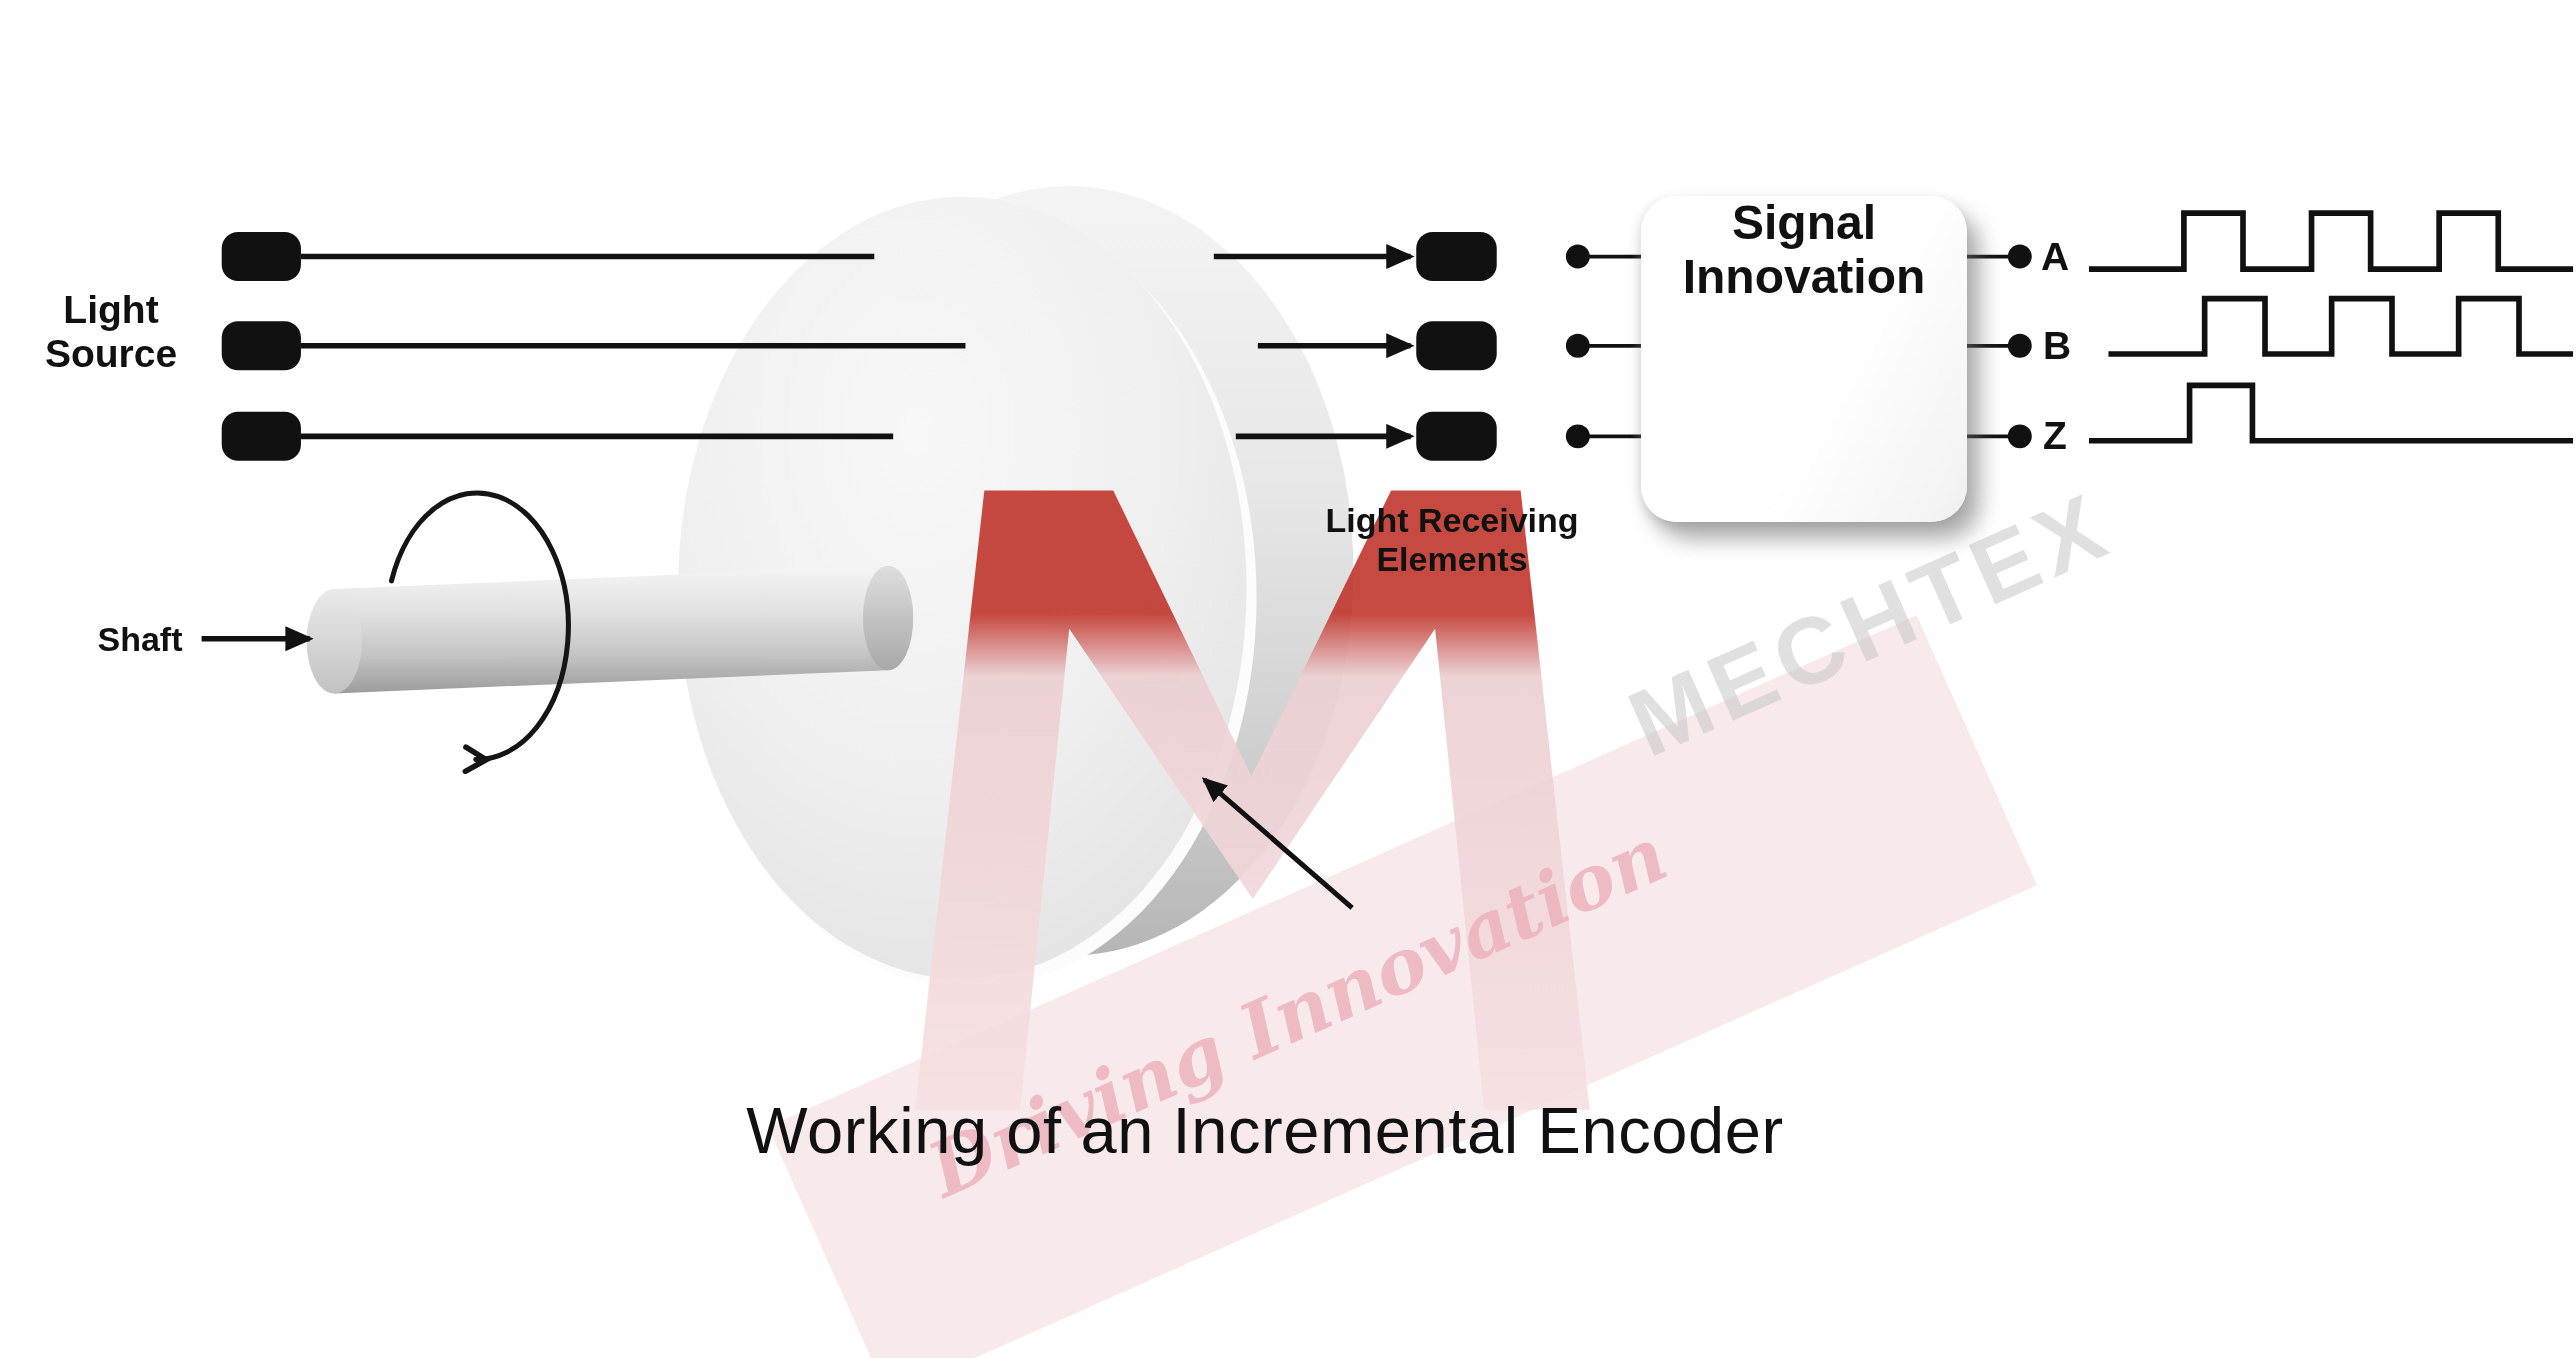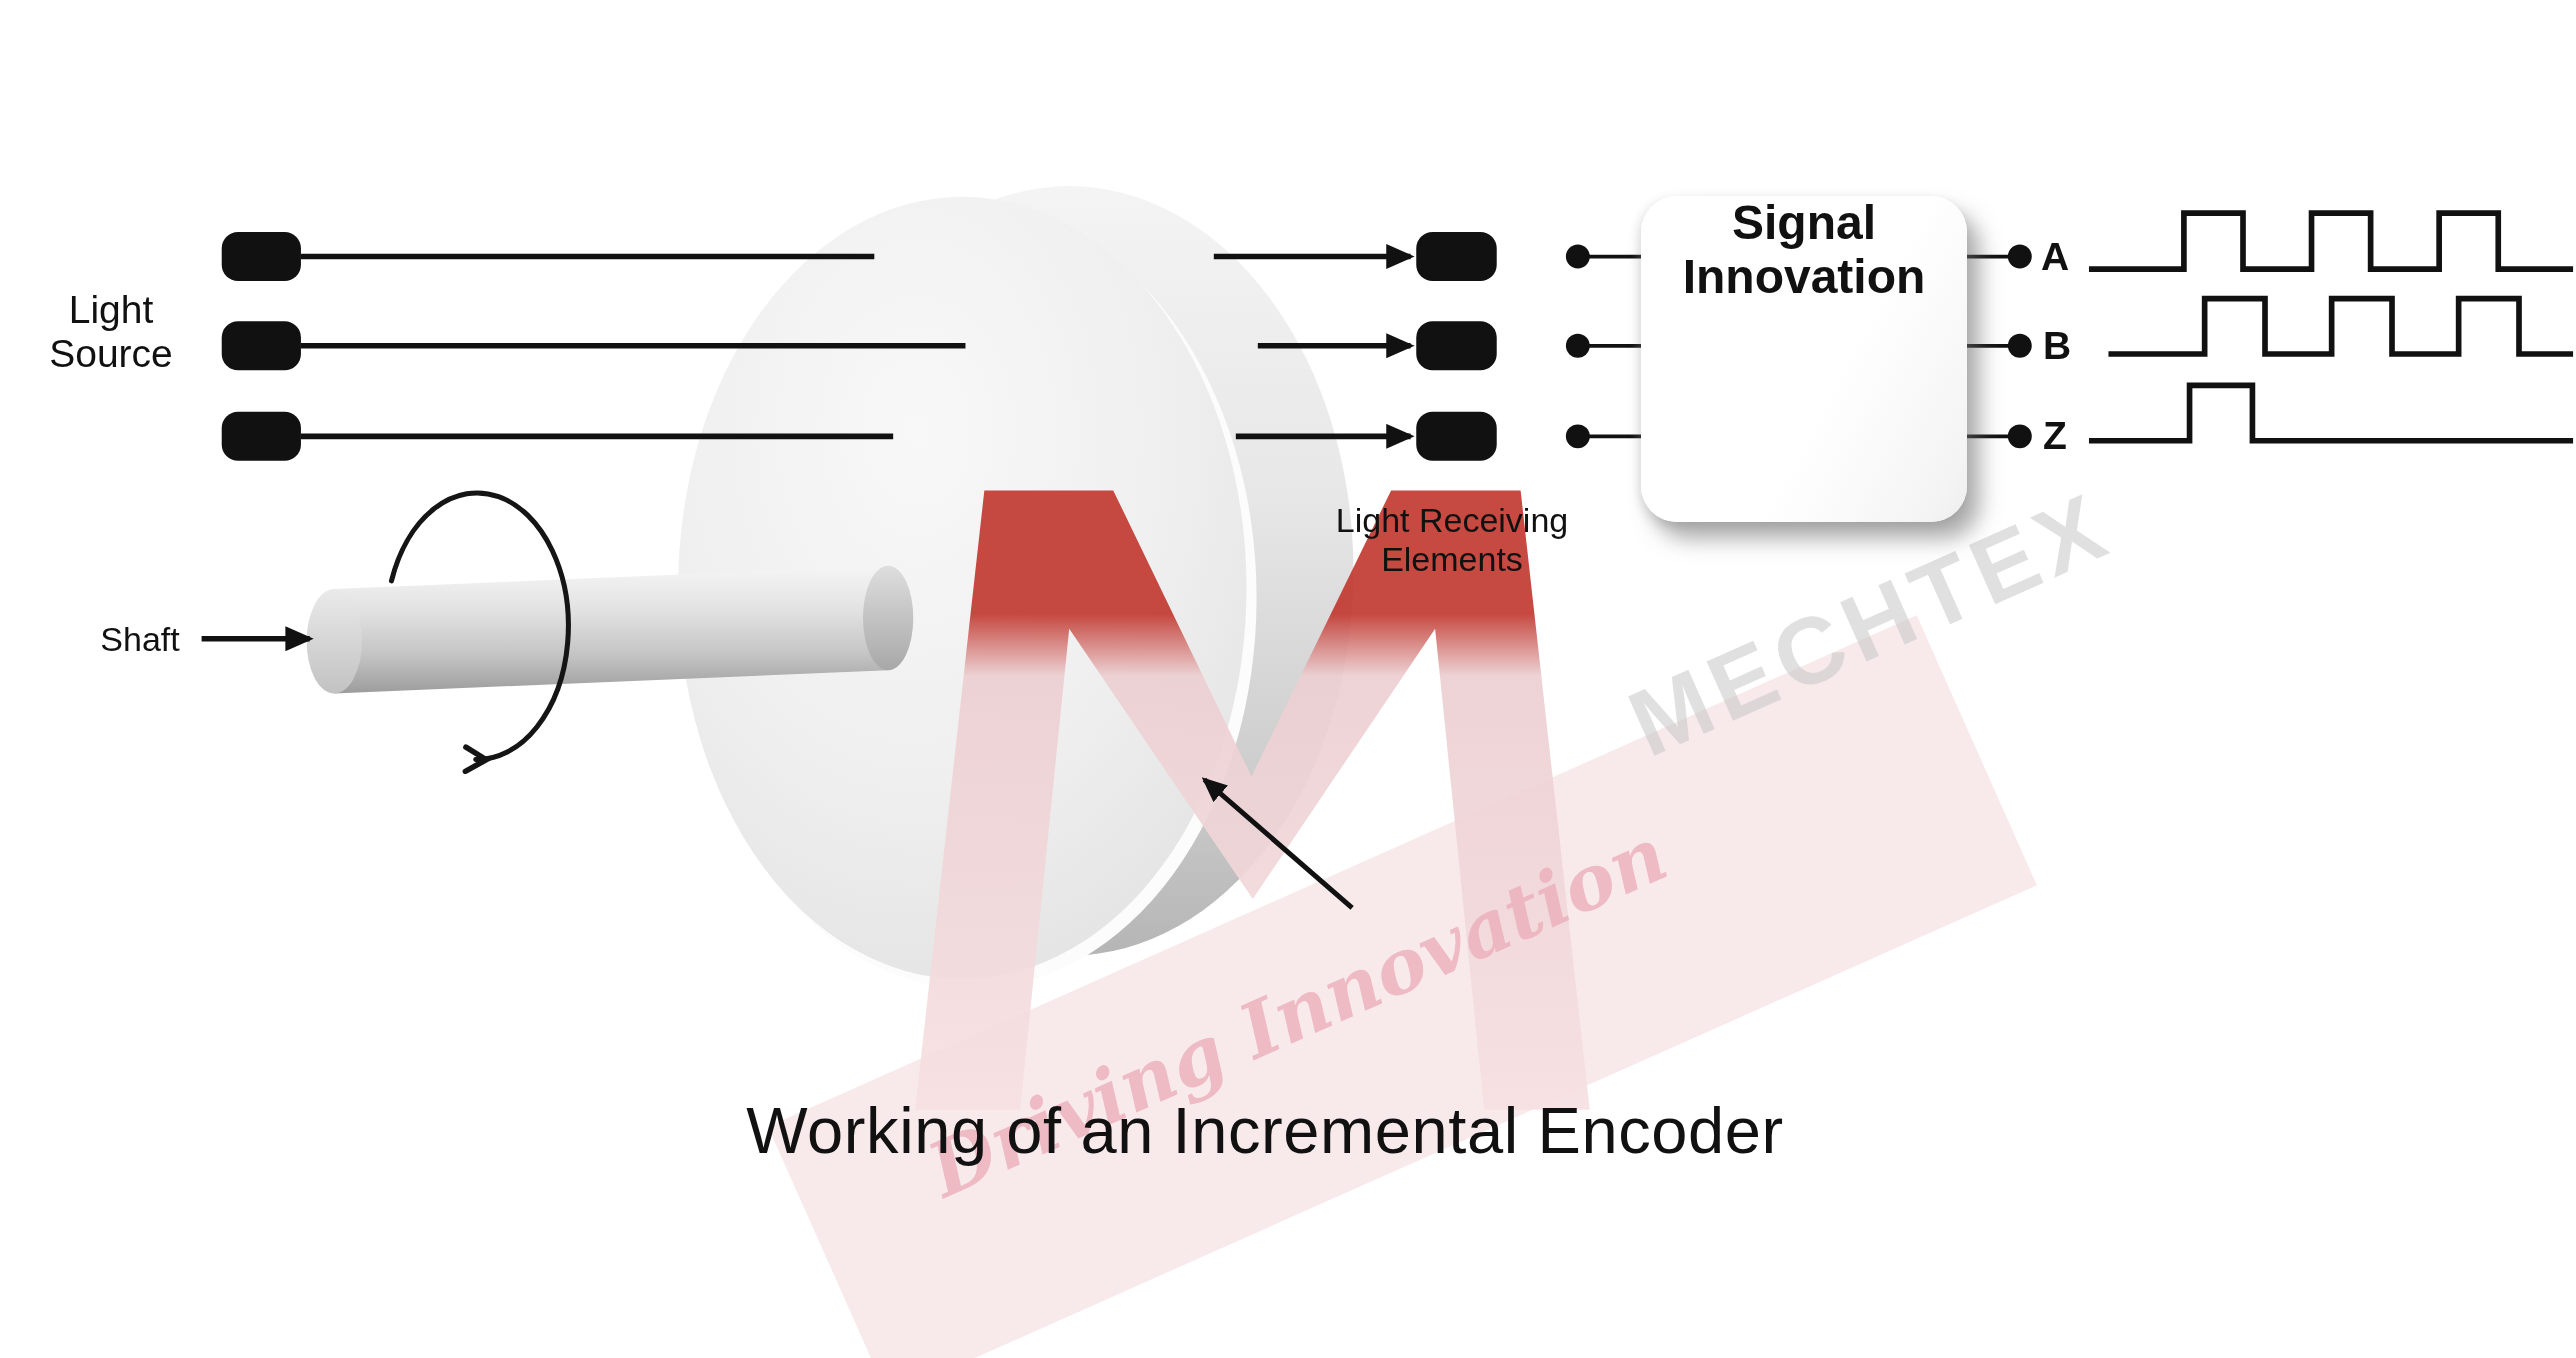--- a/index.html
+++ b/index.html
@@ -3,21 +3,21 @@
 <meta charset="utf-8">
 <style>
   html,body{margin:0;padding:0;background:#ffffff;}
   #stage{
     position:relative;width:2576px;height:1358px;background:#ffffff;
     overflow:hidden;font-family:"Liberation Sans",sans-serif;color:#111;
   }
   #diagram-svg{position:absolute;left:0;top:0;z-index:1;}
   .lbl{
     position:absolute;transform:translate(-50%,-50%);text-align:center;
-    font-weight:400;color:#111;z-index:3;white-space:nowrap;
+    font-weight:700;color:#111;z-index:3;white-space:nowrap;
   }
   .lbl span{display:block;}
   .lbl-light-source{left:111px;top:332px;font-size:39px;line-height:44px;}
   .lbl-shaft{left:140px;top:639px;font-size:34px;}
   .lbl-receiving{left:1452px;top:540px;font-size:34px;line-height:39px;}
   .lbl-disk{left:1382px;top:962px;font-size:33px;line-height:39px;}
   .out-lbl{position:absolute;transform:translate(-50%,-50%);font-size:39px;font-weight:700;z-index:3;}
   .out-a{left:2055px;top:257px;}
   .out-b{left:2057px;top:346px;}
   .out-z{left:2055px;top:436px;}

